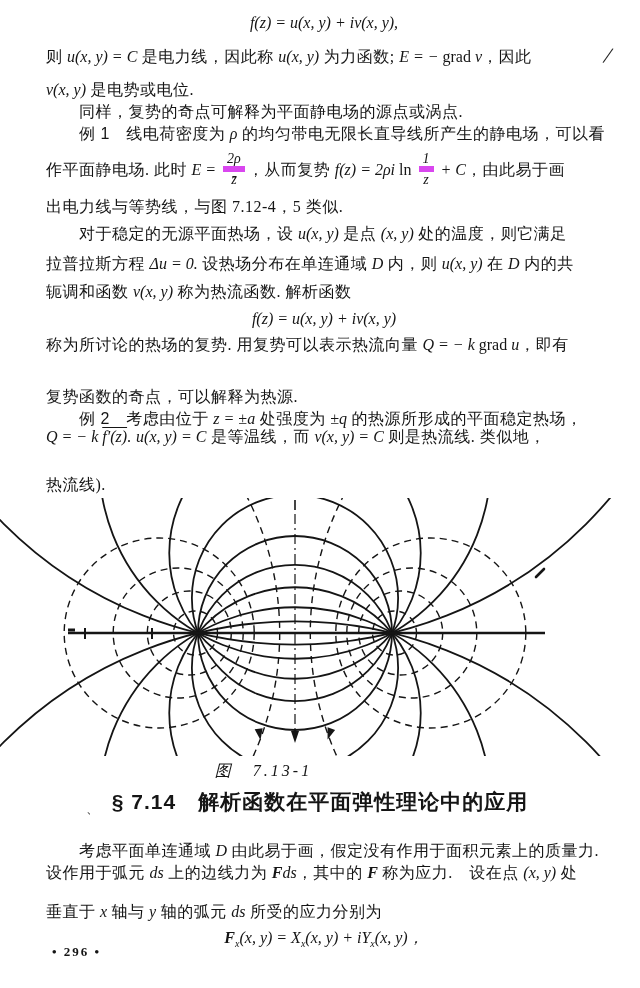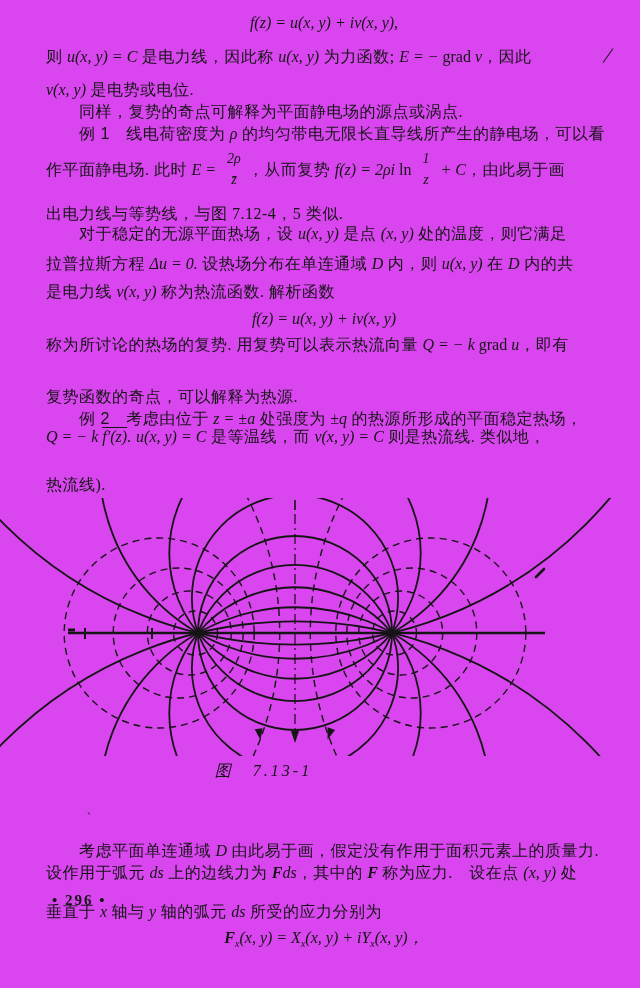--- a/index.html
+++ b/index.html
@@ -1,18 +1,18 @@
 <!DOCTYPE html>
 <html><head>
 <meta charset="utf-8">
 <style>
   html,body{margin:0;padding:0;background:#e8e8e6;}
   .page{
     position:relative;width:640px;height:988px;margin:0 auto;
-    background:#d946ef;color:#151515;overflow:hidden;
+    background:#ffffff;color:#151515;overflow:hidden;
     font-family:"Liberation Serif","DejaVu Serif",serif;
     font-size:16px;letter-spacing:0.5px;
   }
   .textblock{position:absolute;left:46px;width:556px;}
   .tb-top{top:0;height:498px;}
   .tb-bottom{top:830px;height:130px;}
   .line{position:absolute;left:0;right:0;height:26px;line-height:26px;white-space:nowrap;}
   .line.center{text-align:center;}
   .line.indent{padding-left:33px;}
   .line.tall{height:44px;line-height:44px;}
@@ -28,41 +28,41 @@
   .frac .fnum{display:block;border-bottom:6px solid #d946ef;padding:0 4px;}
   .frac .fden{display:block;padding:0 4px;}
   .figure-svg{position:absolute;left:0;top:498px;}
   .caption{position:absolute;top:758px;left:0;width:527px;text-align:center;
            font-size:16px;letter-spacing:3px;font-style:italic;}
   .heading{position:absolute;top:788px;left:0;width:640px;text-align:center;
            font-weight:bold;font-size:21px;letter-spacing:1px;
            font-family:"Liberation Sans","DejaVu Sans",sans-serif;}
   .heading .mark{position:absolute;left:86px;top:12px;font-size:13px;
                  font-weight:normal;font-family:"Liberation Serif",serif;}
-  .pagenum{position:absolute;left:52px;top:892px;font-weight:bold;
-           font-size:15px;letter-spacing:2px;}
+  .pagenum{position:absolute;left:52px;top:944px;font-weight:bold;
+           font-size:13px;letter-spacing:2px;}
   .artifact-slash{position:absolute;left:604px;top:48px;font-size:13px;color:#222;
                   transform:rotate(8deg);}
 </style>
 </head>
 <body>
 
 <div class="page">
 
   <div class="textblock tb-top" id="tb-top">
       <div class="line center" style="top: 10px;"><span class="m">f(z) = u(x, y) + iv(x, y),</span></div>
       <div class="line" style="top: 44px;"><span>则 </span><span class="m">u(x, y) = C</span><span> 是电力线，因此称 </span><span class="m">u(x, y)</span><span> 为</span><span class="b">力函数</span><span>; </span><span class="m">E = − </span><span class="r">grad </span><span class="m">v</span><span>，因此</span></div>
       <div class="line" style="top: 77px;"><span class="m">v(x, y)</span><span> 是电势或电位.</span></div>
       <div class="line indent" style="top: 99px;"><span>同样，复势的奇点可解释为平面静电场的源点或涡点.</span></div>
       <div class="line indent" style="top: 121px;"><span class="b">例 1</span><span>　线电荷密度为 </span><span class="m">ρ</span><span> 的均匀带电无限长直导线所产生的静电场，可以看</span></div>
       <div class="line tall" style="top: 148px;"><span>作平面静电场. 此时 </span><span class="m">E = </span><span class="frac"><span class="fnum">2ρ</span><span class="fden">z̄</span></span><span>，从而复势 </span><span class="m">f(z) = 2ρi </span><span class="r">ln </span><span class="frac"><span class="fnum">1</span><span class="fden">z</span></span><span class="m"> + C</span><span>，由此易于画</span></div>
-      <div class="line" style="top: 194px; margin-top: 7px;"><span>出电力线与等势线，与图 7.12-4，5 类似.</span></div>
+      <div class="line" style="top: 194px;"><span>出电力线与等势线，与图 7.12-4，5 类似.</span></div>
       <div class="line indent" style="top: 221px;"><span>对于稳定的无源平面热场，设 </span><span class="m">u(x, y)</span><span> 是点 </span><span class="m">(x, y)</span><span> 处的温度，则它满足</span></div>
       <div class="line" style="top: 251px;"><span>拉普拉斯方程 </span><span class="m">Δu = 0.</span><span> 设热场分布在单连通域 </span><span class="m">D</span><span> 内，则 </span><span class="m">u(x, y)</span><span> 在 </span><span class="m">D</span><span> 内的共</span></div>
-      <div class="line" style="top: 279px;"><span>是电力线 </span><span class="m">v(x, y)</span><span> 称为热流函数. 解析函数</span></div>
+      <div class="line" style="top: 279px;"><span>轭调和函数 </span><span class="m">v(x, y)</span><span> 称为热流函数. 解析函数</span></div>
       <div class="line center" style="top: 306px;"><span class="m">f(z) = u(x, y) + iv(x, y)</span></div>
       <div class="line" style="top: 332px;"><span>称为所讨论的热场的</span><span class="b">复势</span><span>. 用复势可以表示热流向量 </span><span class="m">Q = − k </span><span class="r">grad </span><span class="m">u</span><span>，即有</span></div>
       <div class="line" style="top: 376px; margin-top: 48px;"><span class="m">Q = − k </span><span class="m ovl">f′(z)</span><span>. </span><span class="m">u(x, y) = C</span><span> 是等温线，而 </span><span class="m">v(x, y) = C</span><span> 则是热流线. 类似地，</span></div>
       <div class="line" style="top: 384px;"><span>复势函数的奇点，可以解释为热源.</span></div>
       <div class="line indent" style="top: 406px;"><span class="b">例 2</span><span>　考虑由位于 </span><span class="m">z = ±a</span><span> 处强度为 </span><span class="m">±q</span><span> 的热源所形成的平面稳定热场，</span></div>
       <div class="line" style="top: 472px;"><span>热流线).</span></div>
     </div>
 
   <svg id="figure" class="figure-svg" width="640" height="258" viewBox="0 0 640 258">
       <circle cx="295" cy="135" r="97" fill="none" stroke="#151515" stroke-width="1.8"></circle>
@@ -95,20 +95,21 @@
       <polygon points="256,230 264,231 259,242" fill="#151515" transform="rotate(-14 260 236)"></polygon>
       <line x1="536" y1="79" x2="544" y2="71" stroke="#151515" stroke-width="2.6" stroke-linecap="round"></line>
     </svg>
 
   <div class="caption line center" style="position: absolute; top: 758px;">
     <span>图　7.13-1</span>
   </div>
 
   <div class="heading">
     <span class="mark">、</span>
+    <span>§ 7.14　解析函数在平面弹性理论中的应用</span>
   </div>
 
   <div class="textblock tb-bottom" id="tb-bottom">
       <div class="line indent" style="top: 8px;"><span>考虑平面单连通域 </span><span class="m">D</span><span> 由此易于画，假定没有作用于面积元素上的质量力.</span></div>
       <div class="line" style="top: 30px;"><span>设作用于弧元 </span><span class="m">ds</span><span> 上的边线力为 </span><span class="mb">F</span><span class="m">ds</span><span>，其中的 </span><span class="mb">F</span><span> 称为应力.　设在点 </span><span class="m">(x, y)</span><span> 处</span></div>
       <div class="line" style="top: 69px;"><span>垂直于 </span><span class="m">x</span><span> 轴与 </span><span class="m">y</span><span> 轴的弧元 </span><span class="m">ds</span><span> 所受的应力分别为</span></div>
       <div class="line center" style="top: 95px;"><span class="mb">F</span><sub><span class="m">x</span></sub><span class="m">(x, y) = X</span><sub><span class="m">x</span></sub><span class="m">(x, y) + iY</span><sub><span class="m">x</span></sub><span class="m">(x, y)，</span></div>
     </div>
 
   <div class="pagenum">• 296 •</div>

